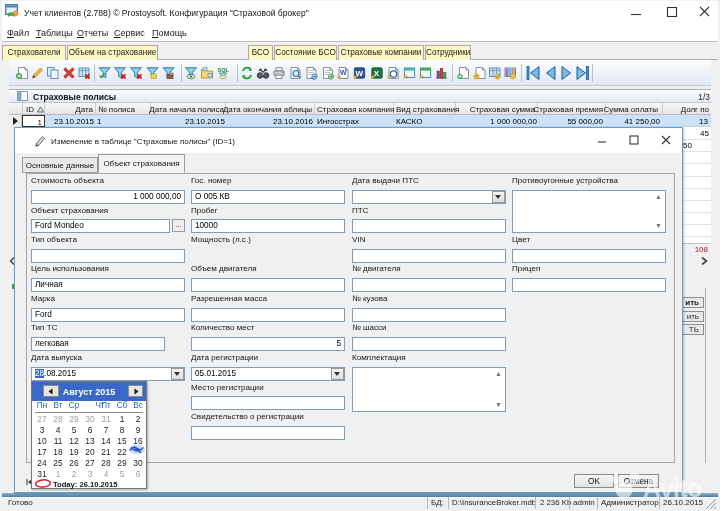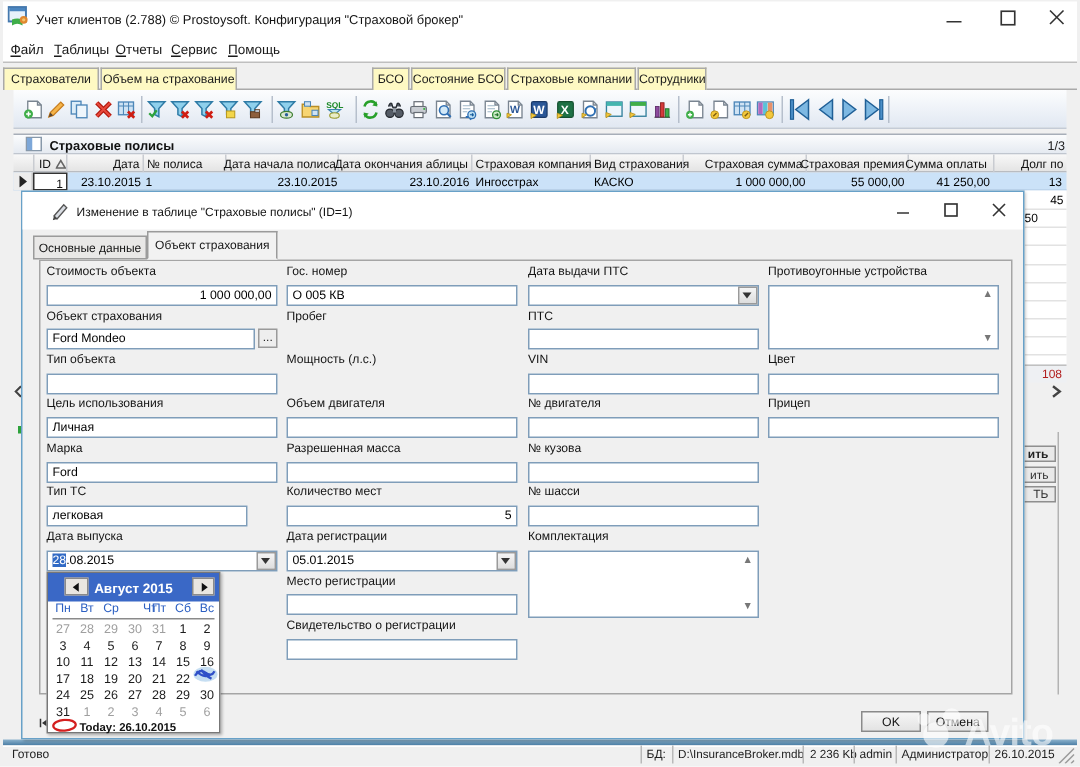--- a/index.html
+++ b/index.html
@@ -457,20 +457,21 @@
       <div class="carr" style="left:480px;top:67px"></div>
     <div class="lbl" style="left:497px;top:48px">Противоугонные устройства</div>
     <div class="ta" style="left:497px;top:62px;width:154px;height:43px"></div>
     <div style="position:absolute;left:640px;top:65px;font-size:7px;color:#777">▲</div>
     <div style="position:absolute;left:640px;top:94px;font-size:7px;color:#777">▼</div>
 
     <div class="lbl" style="left:16px;top:78px">Объект страхования</div>
     <div class="inp" style="left:16px;top:91px;width:139px">Ford Mondeo</div>
     <div class="dots" style="left:157px;top:91px">...</div>
     <div class="lbl" style="left:176px;top:78px">Пробег</div>
+    <div class="inp" style="left:176px;top:91px;width:154px">10000</div>
     <div class="lbl" style="left:337px;top:78px">ПТС</div>
     <div class="inp" style="left:337px;top:91px;width:154px"></div>
 
     <div class="lbl" style="left:16px;top:107px">Тип объекта</div>
     <div class="inp" style="left:16px;top:121px;width:154px"></div>
     <div class="lbl" style="left:176px;top:107px">Мощность (л.с.)</div>
     <div class="lbl" style="left:337px;top:107px">VIN</div>
     <div class="inp" style="left:337px;top:121px;width:154px"></div>
     <div class="lbl" style="left:497px;top:107px">Цвет</div>
     <div class="inp" style="left:497px;top:121px;width:154px"></div>

